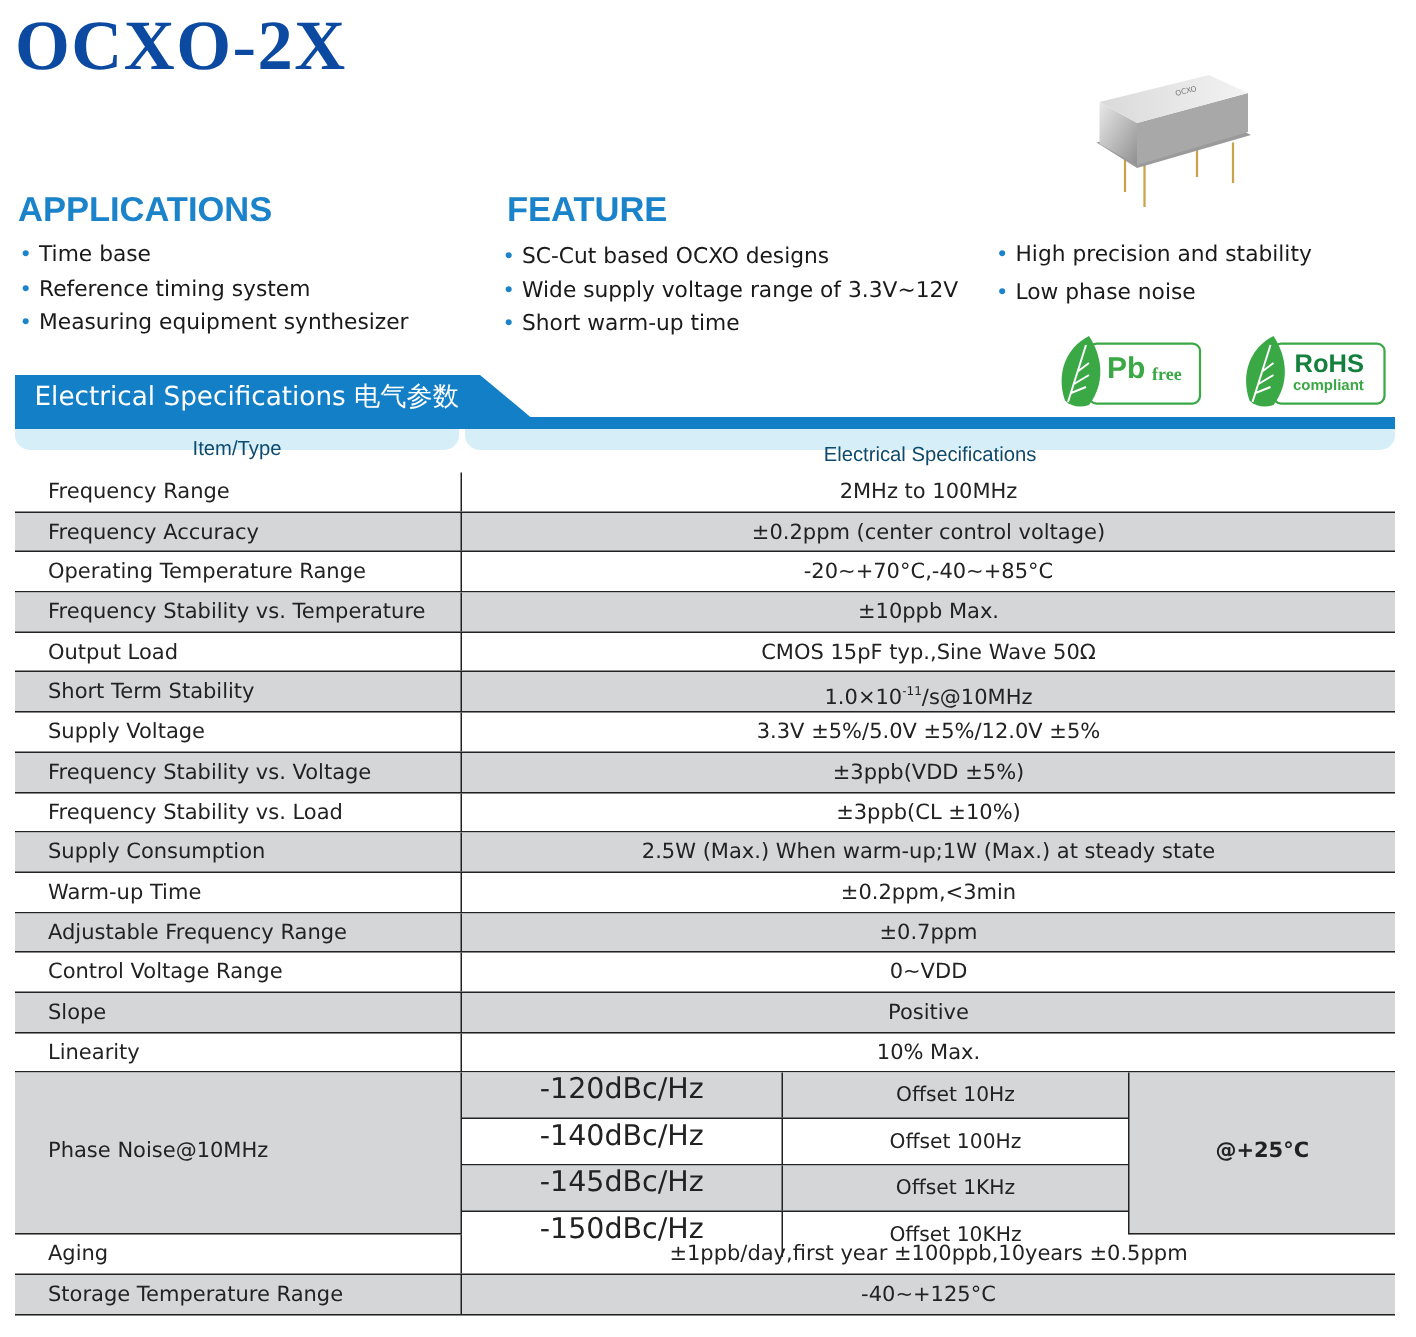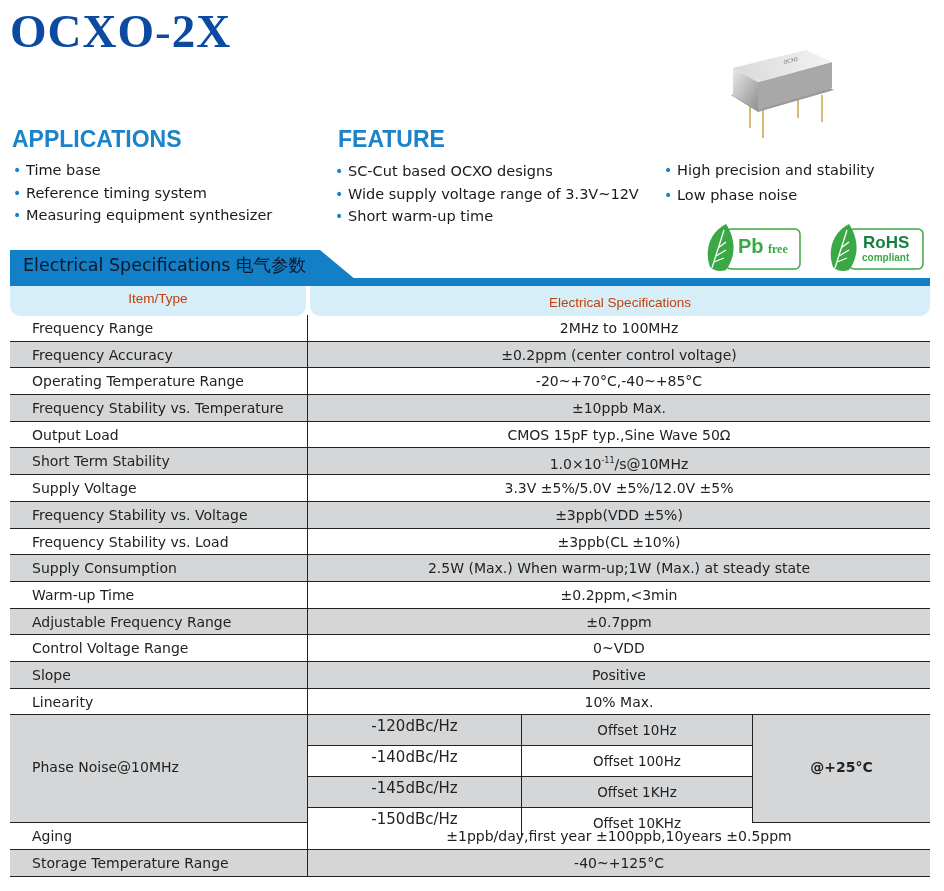--- a/index.html
+++ b/index.html
@@ -27,29 +27,29 @@
   }
 
   
   .badge { position: absolute; width: 98px; height: 50px; }
 
   
   .spec-tab {
     position: absolute; left: 10px; top: 250px; height: 30px; width: 346px;
     background: #137fc6;
     clip-path: polygon(0 0, 310px 0, 346px 30px, 0 30px);
-    color: #0f172a; font-size: 17.5px; line-height: 31px; padding-left: 13px;
+    color: #ffffff; font-size: 17.5px; line-height: 31px; padding-left: 13px;
     white-space: nowrap;
   }
   .spec-bar { position: absolute; left: 10px; top: 278px; width: 920px; height: 8px; background: #137fc6; }
 
   .thead { position: absolute; top: 286px; height: 29px; left: 10px; width: 920px; }
   .thead .h1, .thead .h2 {
-    position: absolute; top: 0; height: 30px; background: #d5eef8;
-    font-family: "Liberation Sans", sans-serif; font-size: 13.5px; color: #c2410c;
+    position: absolute; top: 0; height: 14px; background: #d5eef8;
+    font-family: "Liberation Sans", sans-serif; font-size: 13.5px; color: #0c4a6e;
     text-align: center;
   }
   .thead .h1 { left: 0; width: 296px; border-radius: 0 0 10px 10px; line-height: 26px; }
   .thead .h2 { left: 300px; width: 620px; border-radius: 0 0 10px 10px; line-height: 33px; }
 
   .table { position: absolute; left: 10px; top: 315px; width: 920px; }
   .row { position: relative; height: 26.7px; border-bottom: 1.5px solid #222; display: flex; }
   .row.gray { background: #d4d6d8; }
   .cell-label {
     width: 298px; border-right: 1px solid #222; font-size: 14px; color: #222;
@@ -60,21 +60,21 @@
   }
   .cell-value sup { font-size: 8px; vertical-align: 6px; }
 
   .pn { position: relative; height: 108px; border-bottom: 1.5px solid #222; display: flex; background: #d4d6d8; }
   .pn .cell-label { line-height: 104px; }
   .pn-mid { width: 445px; border-right: 1px solid #222; display: flex; flex-direction: column; }
   .pn-row { flex: 1; display: flex; border-bottom: 1.5px solid #222; }
   .pn-row:last-child { border-bottom: none; }
   .pn-row.white { background: #fff; }
   .pn-row.gray { background: #d4d6d8; }
-  .pn-val { width: 214px; border-right: 1px solid #222; text-align: center; font-size: 15px; line-height: 22px; }
+  .pn-val { width: 214px; border-right: 1px solid #222; text-align: center; font-size: 19px; line-height: 22px; }
   .pn-off { flex: 1; text-align: center; font-size: 13.5px; line-height: 30px; }
   .pn-temp { flex: 1; text-align: center; font-size: 14px; line-height: 104px; font-weight: bold; }
 </style>
 </head>
 <body>
 
 <div class="title"><span>OCXO</span><span class="dash">-</span><span>2X</span></div>
 
 <svg class="product" viewBox="0 0 110 100">
   <defs>

